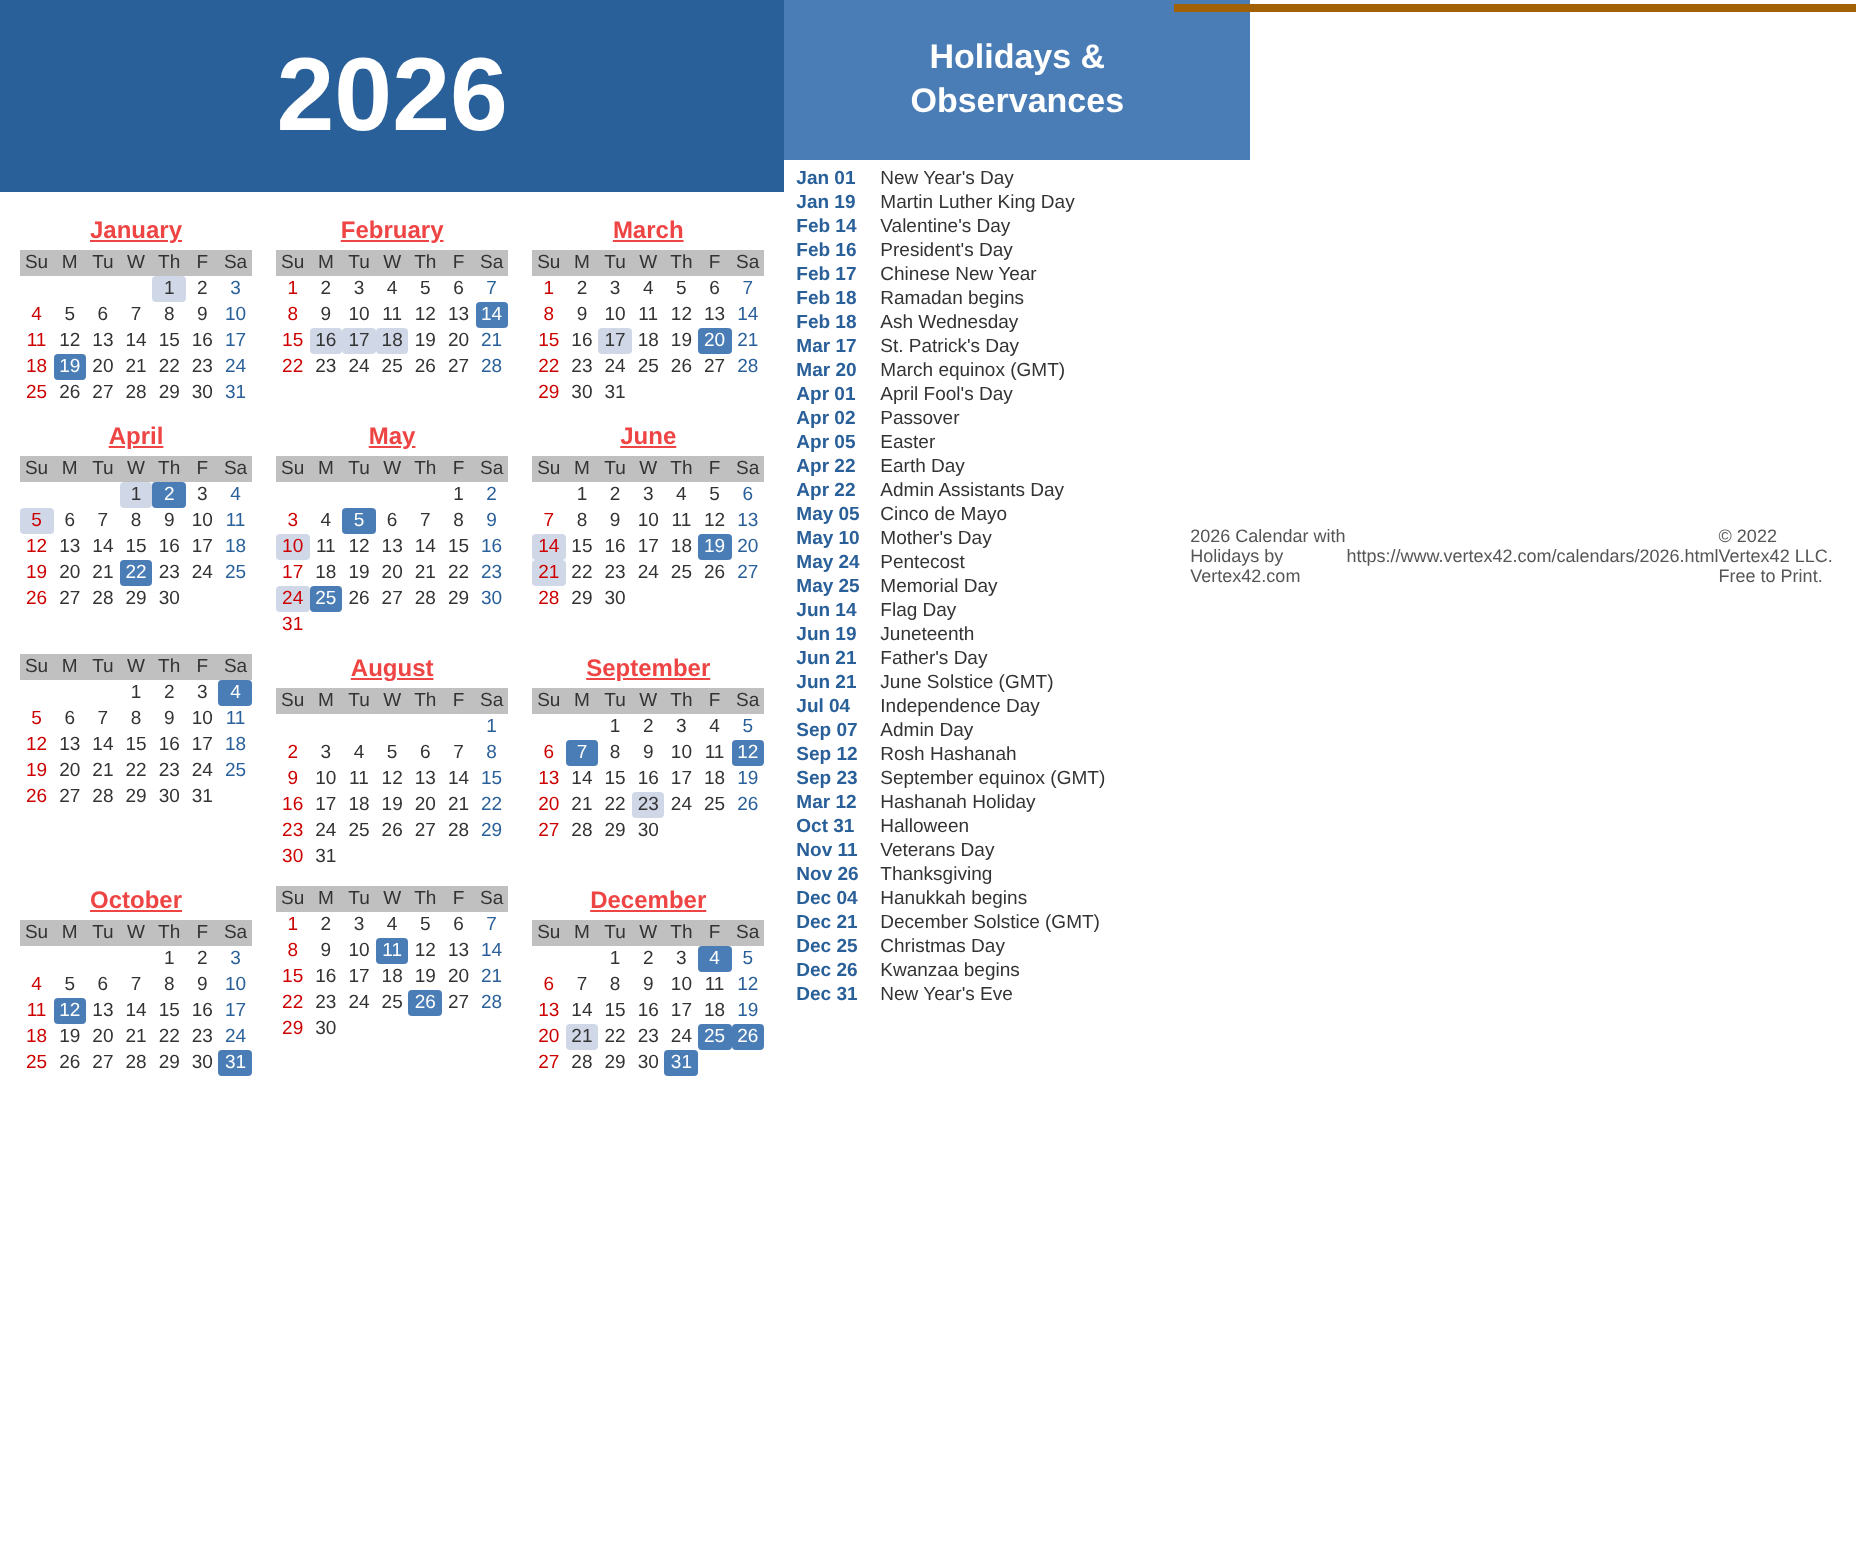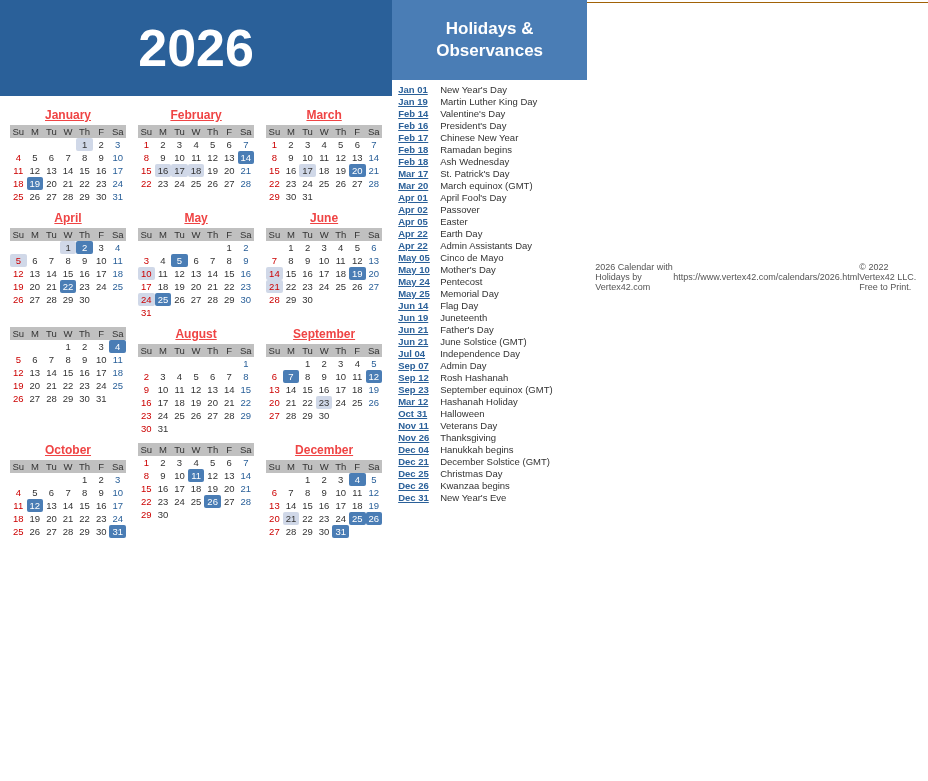--- a/index.html
+++ b/index.html
@@ -26,21 +26,21 @@
     }
     .year-header {
       background: #2a6099;
       color: white;
       text-align: center;
       padding: 18px 0;
       font-size: 52px;
       font-weight: bold;
     }
     .holidays-sidebar {
-      width: 195px;
+      width: 233px;
       background: #4a7db5;
       color: white;
       text-align: center;
       padding: 18px 8px;
       font-size: 17px;
       font-weight: bold;
       line-height: 1.3;
     }
     .calendar-grid {
       display: grid;
@@ -99,33 +99,32 @@
       display: flex;
       gap: 4px;
       margin-bottom: 1px;
       font-size: 9.5px;
     }
     .holiday-date {
       color: #2a6099;
       font-weight: bold;
       min-width: 38px;
       white-space: nowrap;
-      text-decoration: underline;
     }
     .holiday-name {
       color: #333;
     }
     .footer {
       display: flex;
       justify-content: space-between;
       align-items: center;
       padding: 4px 8px;
       font-size: 9px;
       color: #555;
-      border-top: 1px solid #a16207;
+      border-top: 4px solid #a16207;
       margin-top: 2px;
     }
     .right-column {
       display: flex;
       flex-direction: column;
       width: 195px;
     }
   </style>
 </head>
 <body>

